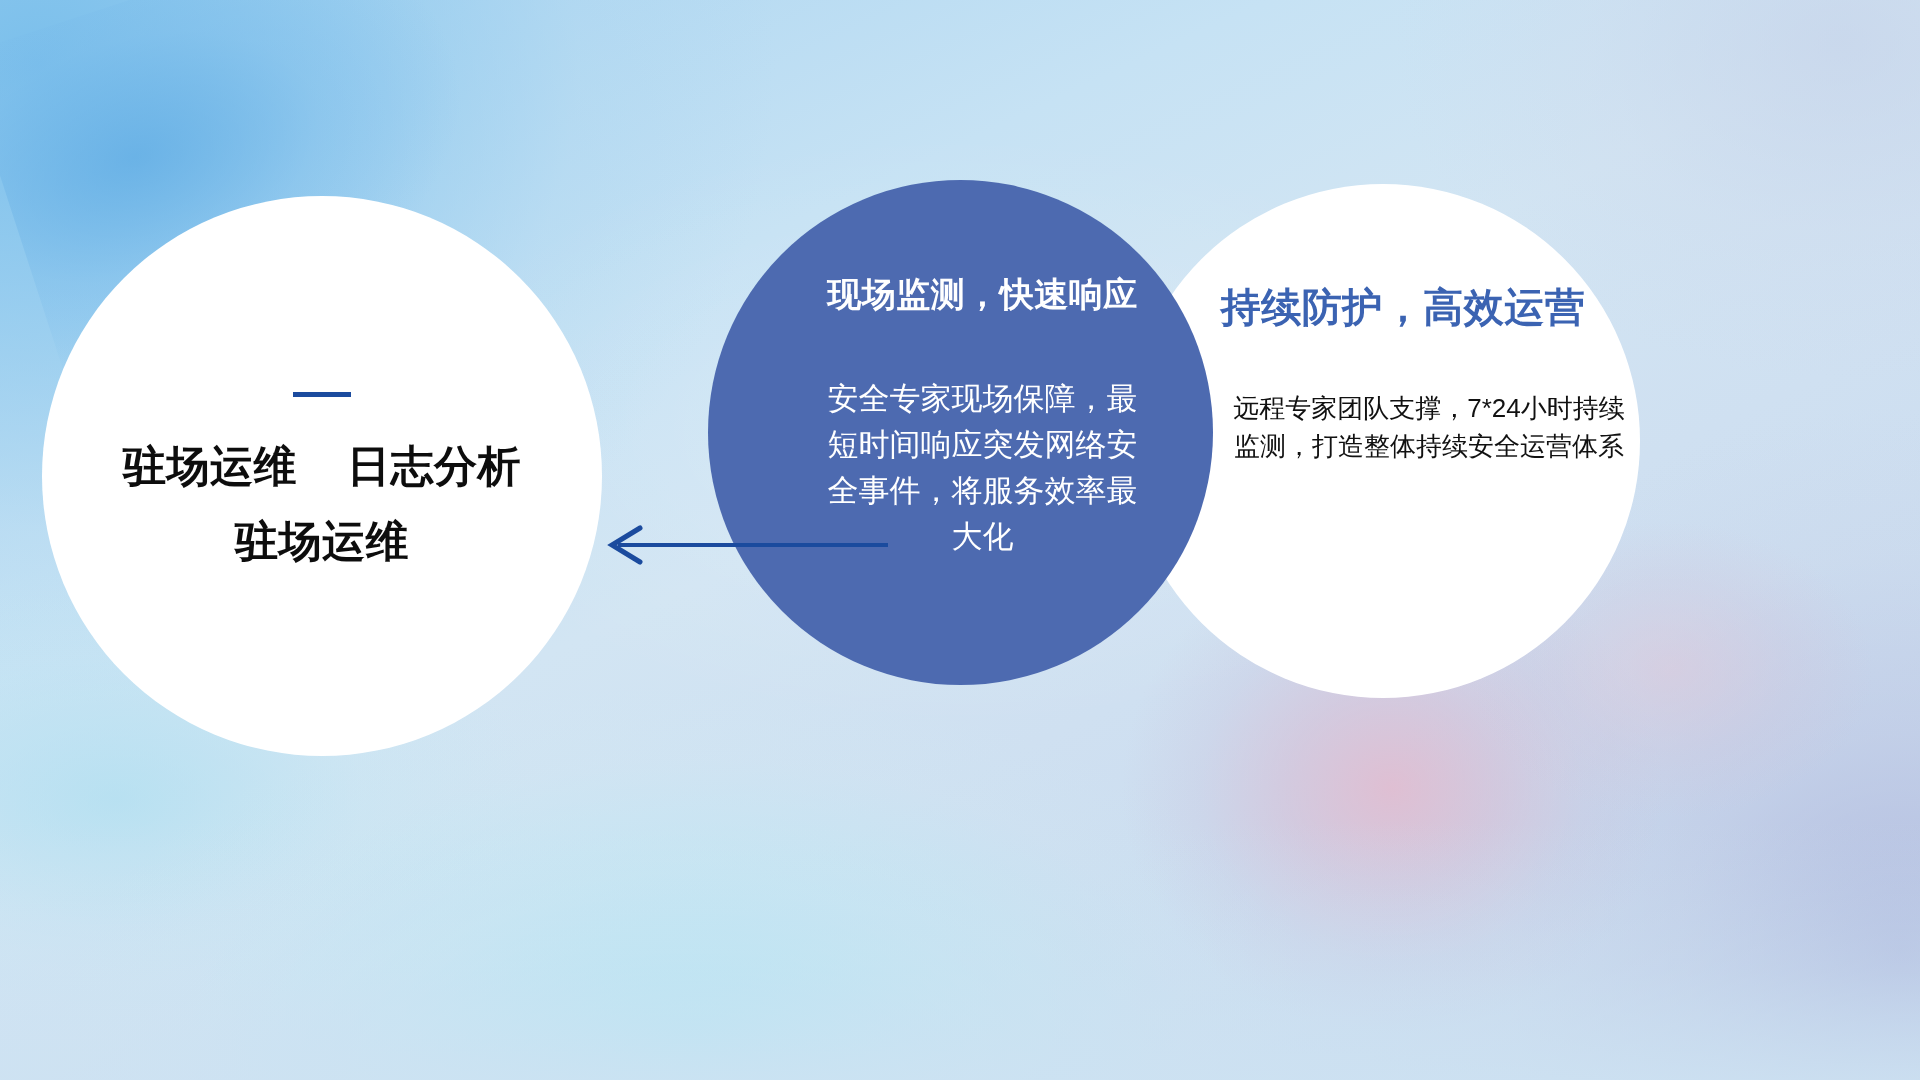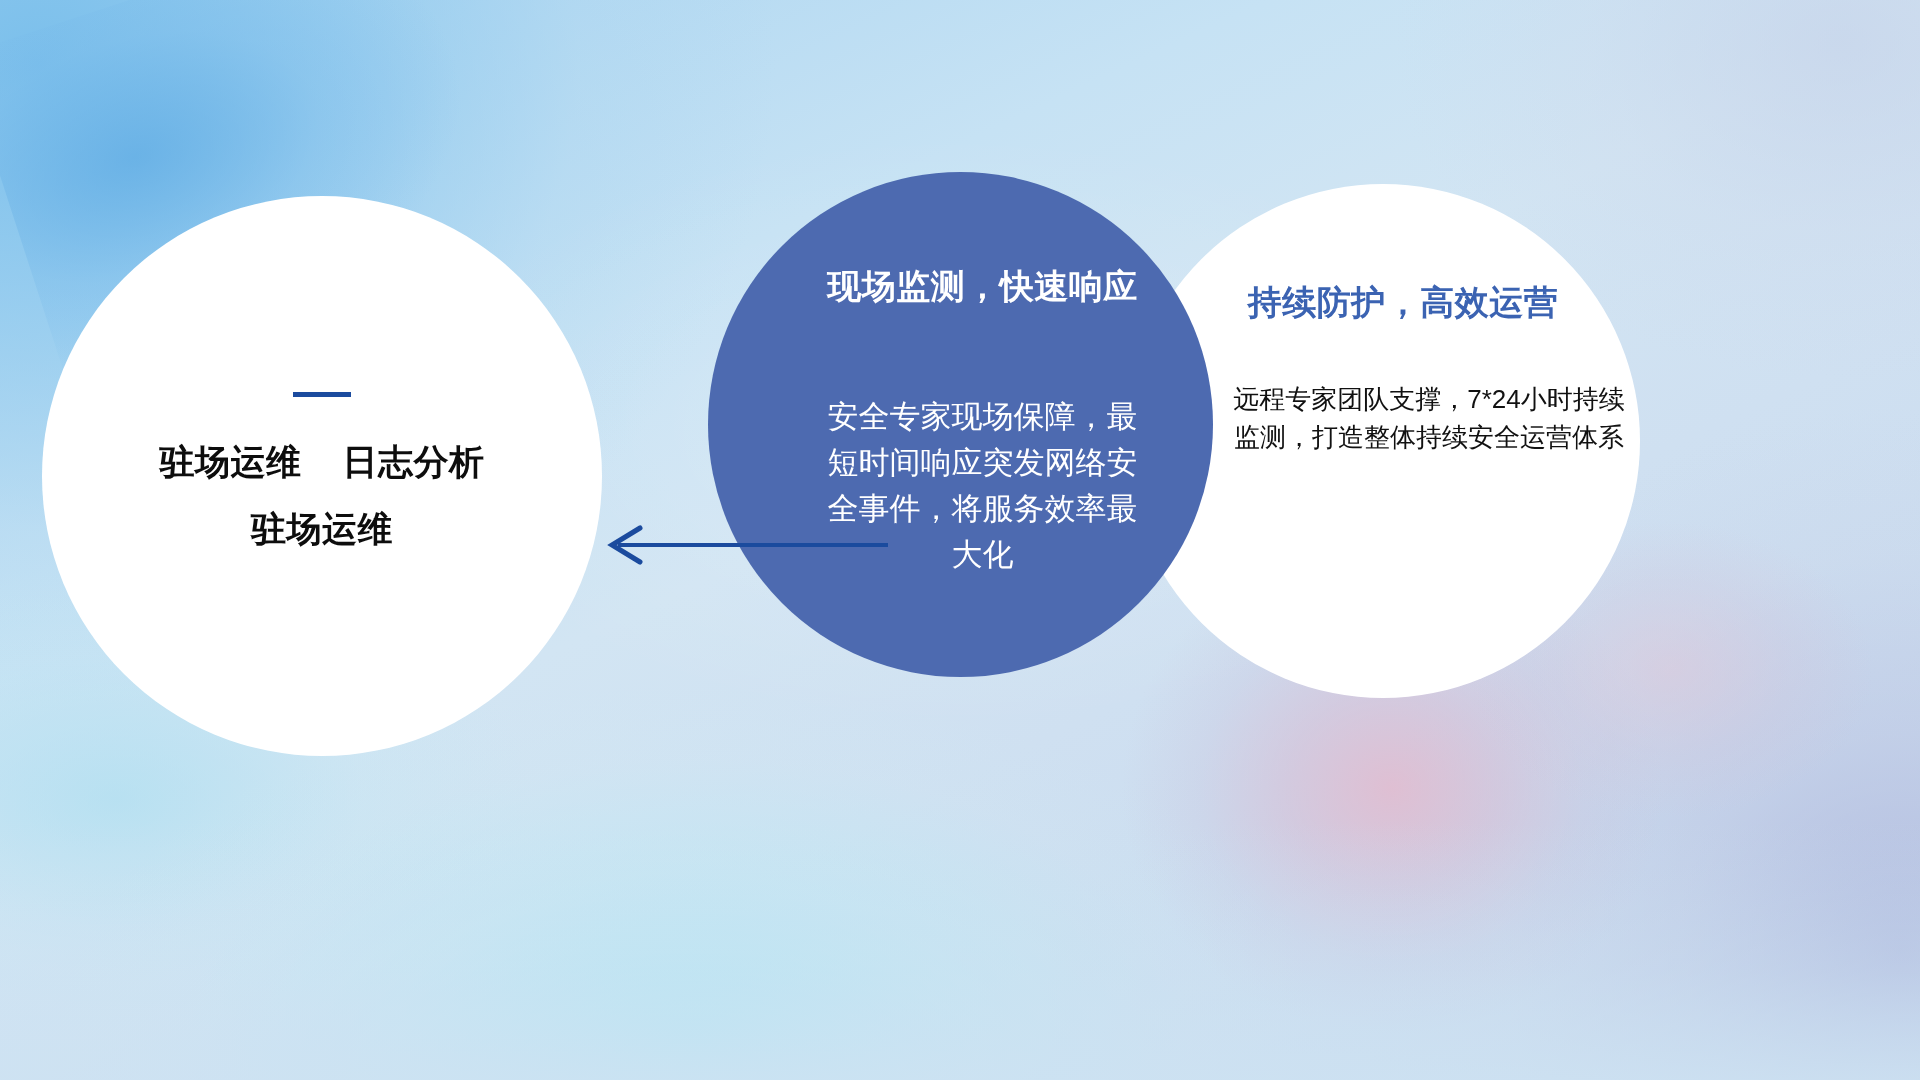--- a/index.html
+++ b/index.html
@@ -130,21 +130,21 @@
     background: #ffffff;
     display: flex;
     flex-direction: column;
     align-items: center;
     justify-content: flex-start;
     padding-top: 196px;
   }
 
   #circle-center {
     left: 708px;
-    top: 172px;
+    top: 180px;
     width: 505px;
     height: 505px;
     background: #4d6ab0;
     z-index: 3;
     display: flex;
     flex-direction: column;
     align-items: center;
     justify-content: flex-start;
     padding-top: 92px;
   }
@@ -170,52 +170,52 @@
     background: #1b4b9e;
     margin-bottom: 46px;
   }
   .left-lines {
     display: flex;
     flex-direction: column;
     align-items: center;
     gap: 28px;
   }
   .left-line {
-    font-size: 35px;
+    font-size: 43px;
     font-weight: bold;
     color: #0d0d0d;
     letter-spacing: 0.5px;
     white-space: pre;
     line-height: 1.1;
     text-align: center;
   }
 
   
   .center-title {
     font-size: 34px;
     font-weight: bold;
     color: #ffffff;
     letter-spacing: 0.5px;
     white-space: nowrap;
     margin-left: 44px;
   }
   .center-body {
-    margin-top: 84px;
+    margin-top: 58px;
     width: 330px;
     margin-left: 44px;
     font-size: 31px;
     line-height: 1.48;
     color: #ffffff;
     text-align: center;
     font-weight: normal;
   }
 
   
   .right-title {
-    font-size: 34px;
+    font-size: 40px;
     font-weight: bold;
     color: #3b63b2;
     letter-spacing: 0.5px;
     white-space: nowrap;
     margin-left: 40px;
   }
   .right-body {
     margin-top: 54px;
     width: 400px;
     margin-left: 92px;

